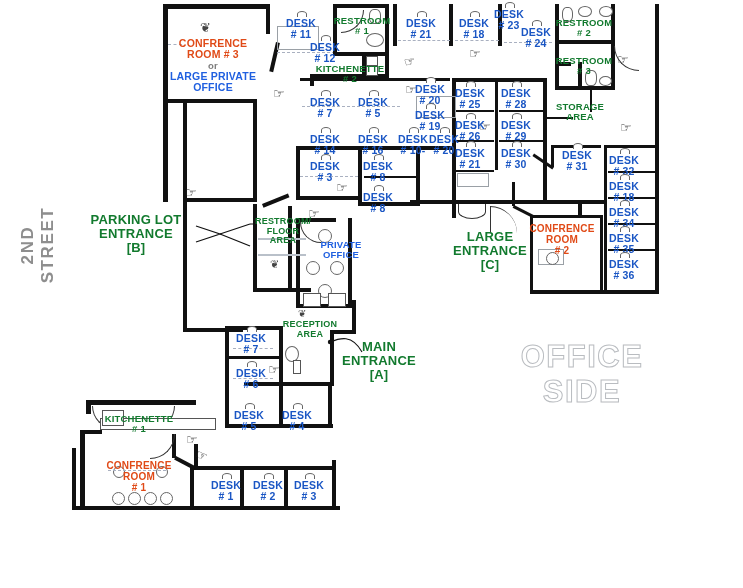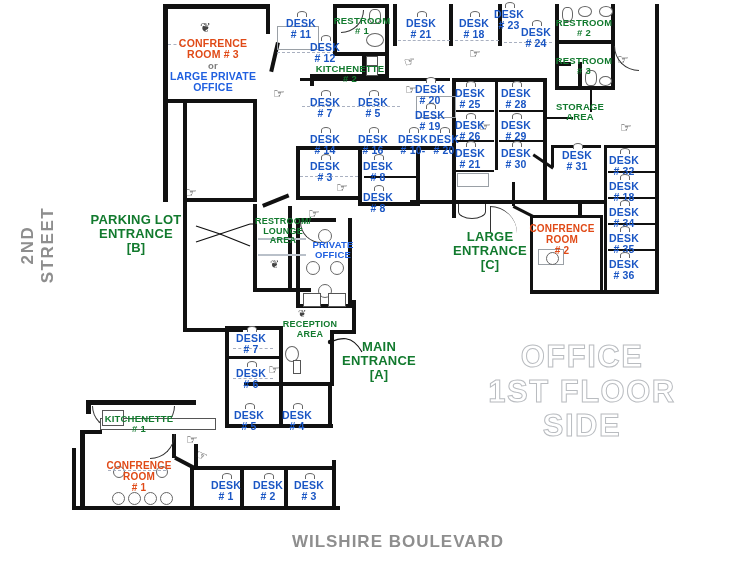--- a/index.html
+++ b/index.html
@@ -40,25 +40,23 @@
   .hand{position:absolute;color:#333;font-size:13px;}
   .dline{position:absolute;border-top:1px dashed #a9b0c0;}
   .arrow{position:absolute;}
 </style>
 </head>
 <body>
 
 <div id="plan">
 
   <div id="street-2nd">2ND STREET</div>
-  <div id="street-wilshire">WILSHIRE BOULEVARD</div>
 
   <div id="title">
     <div>OFFICE</div>
-    <div>1ST FLOOR</div>
     <div>SIDE</div>
   </div>
 
   <div class="wall" style="left:163px;top:4px;width:103px;height:5px;"></div>
   <div class="wall" style="left:163px;top:4px;width:5px;height:198px;"></div>
   <div class="wall" style="left:163px;top:99px;width:94px;height:4px;"></div>
   <div class="wall" style="left:183px;top:103px;width:4px;height:99px;"></div>
   <div class="wall" style="left:253px;top:103px;width:4px;height:99px;"></div>
   <div class="wall" style="left:183px;top:198px;width:74px;height:4px;"></div>
 
@@ -265,21 +263,21 @@
     <svg width="60" height="28">
         <polyline points="56,2 200,2" stroke="#111" fill="none"></polyline>
       <polyline points="2,4 26,12 2,20" stroke="#111" fill="none" stroke-width="1.2"></polyline>
       <polyline points="26,12 56,2" stroke="#111" fill="none" stroke-width="1.2"></polyline>
       <polyline points="26,12 56,24" stroke="#111" fill="none" stroke-width="1.2"></polyline>
     </svg>
   </div>
 
   <div class="lbl" style="left:255px;top:217px;width:56px;">
     <div class="green" style="font-size:9px;">RESTROOM/</div>
-    <div class="green" style="font-size:9px;">LOUNGE</div>
+    <div class="green" style="font-size:9px;">FLOOR</div>
     <div class="green" style="font-size:9px;">AREA</div>
   </div>
 
   <div class="lbl" style="left:332px;top:16px;width:60px;">
     <div class="green" style="font-size:9.5px;">RESTROOM</div>
     <div class="green" style="font-size:9.5px;"># 1</div>
   </div>
 
   <div class="lbl" style="left:307px;top:64px;width:86px;">
     <div class="green" style="font-size:9.5px;">KITCHENETTE</div>
@@ -306,21 +304,21 @@
     <div class="green big">ENTRANCE</div>
     <div class="green big">[C]</div>
   </div>
 
   <div class="lbl" style="left:525px;top:224px;width:74px;">
     <div class="red">CONFRENCE</div>
     <div class="red">ROOM</div>
     <div class="red"># 2</div>
   </div>
 
-  <div class="lbl" style="left:308px;top:240px;width:50px;">
+  <div class="lbl" style="left:316px;top:240px;width:50px;">
     <div class="blue" style="font-size:9.5px;">PRIVATE</div>
     <div class="blue" style="font-size:9.5px;">OFFICE</div>
   </div>
 
   <div class="lbl" style="left:277px;top:320px;width:66px;">
     <div class="green" style="font-size:9px;">RECEPTION</div>
     <div class="green" style="font-size:9px;">AREA</div>
   </div>
   <div class="plant" style="left:298px;top:308px;font-size:10px;">❦</div>
 

